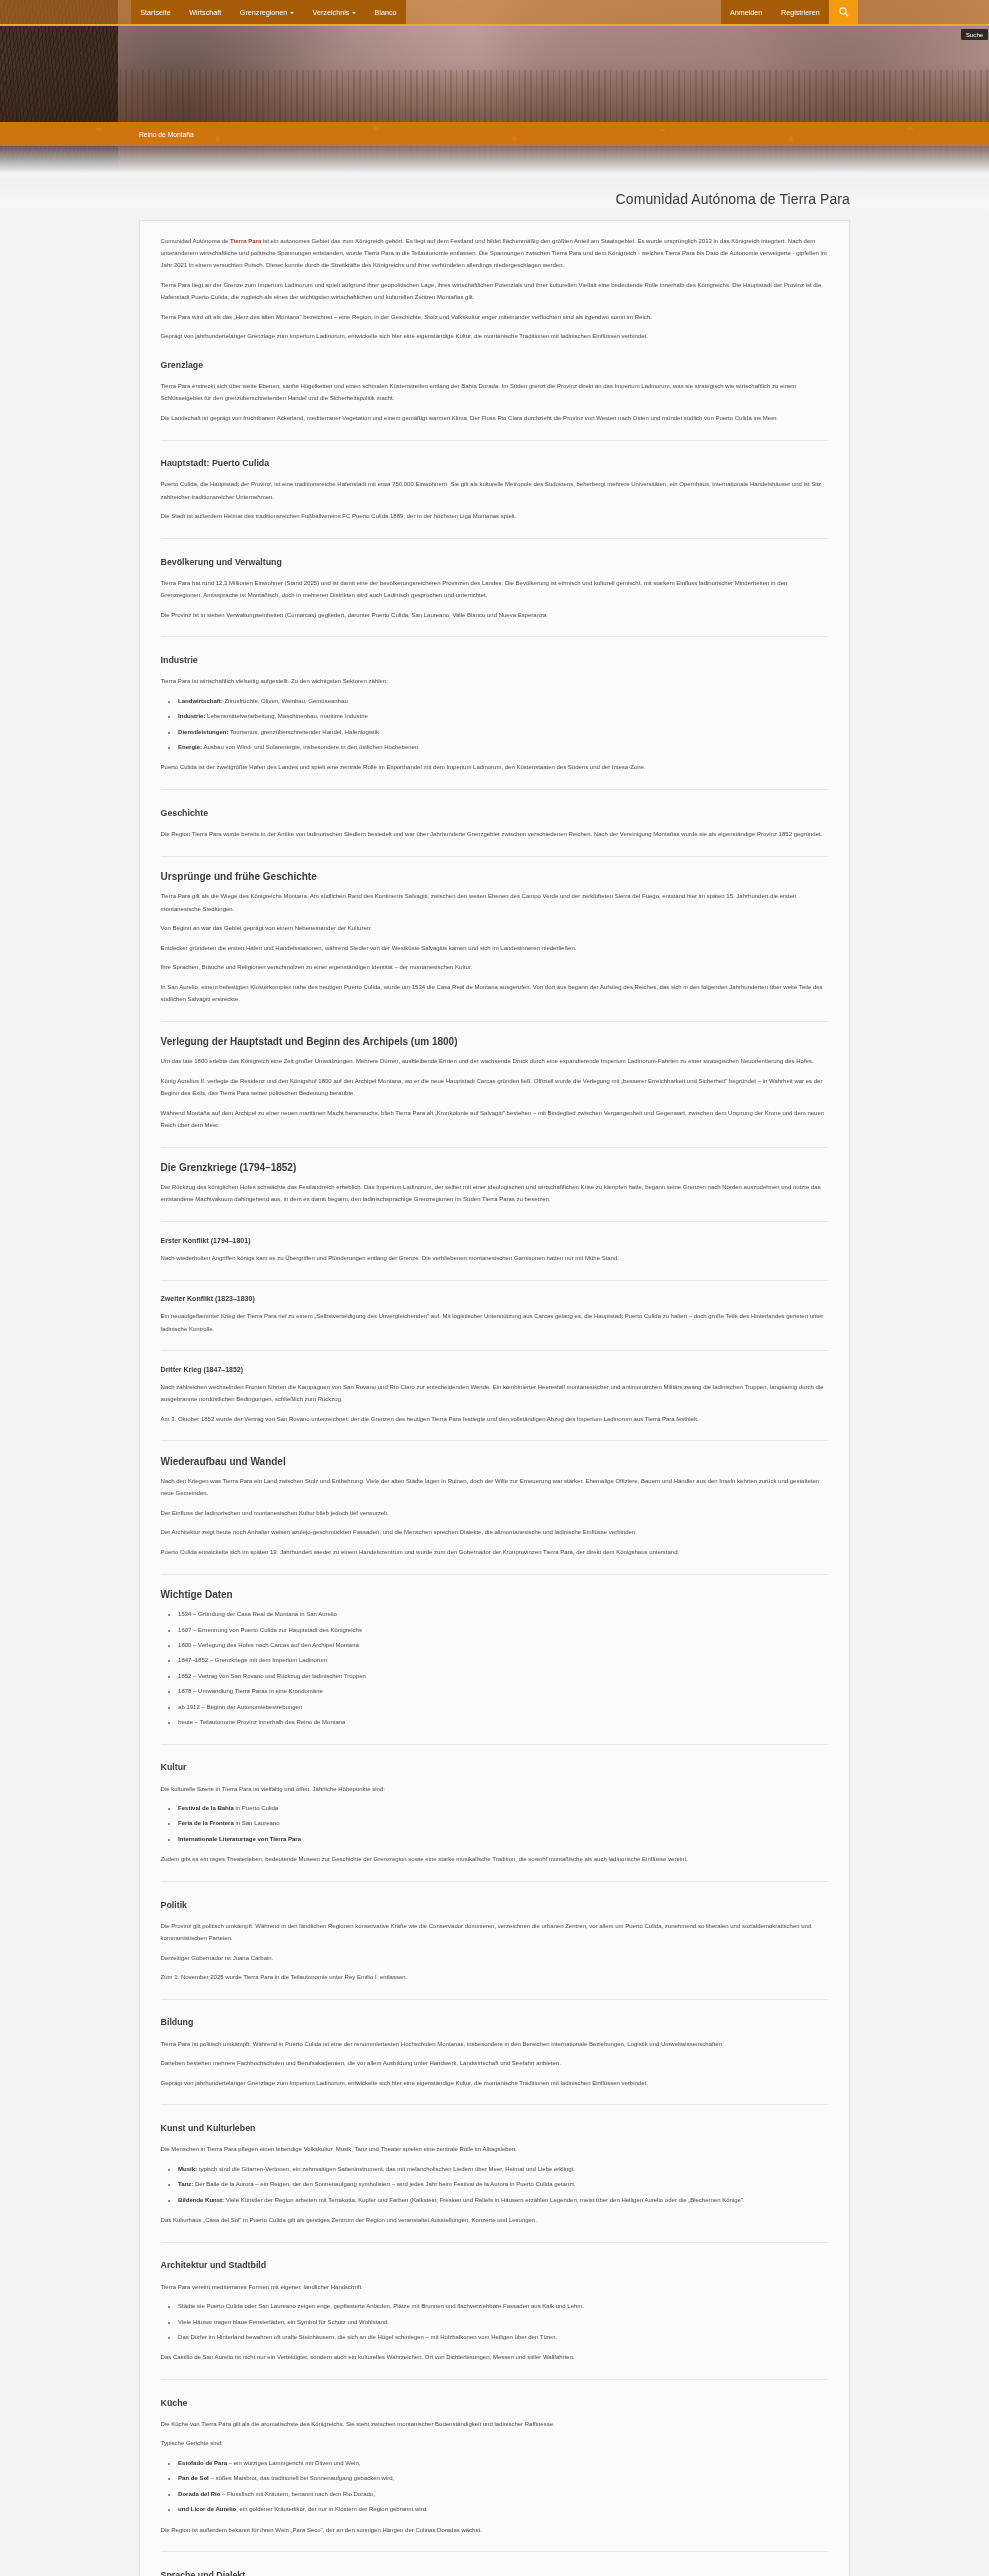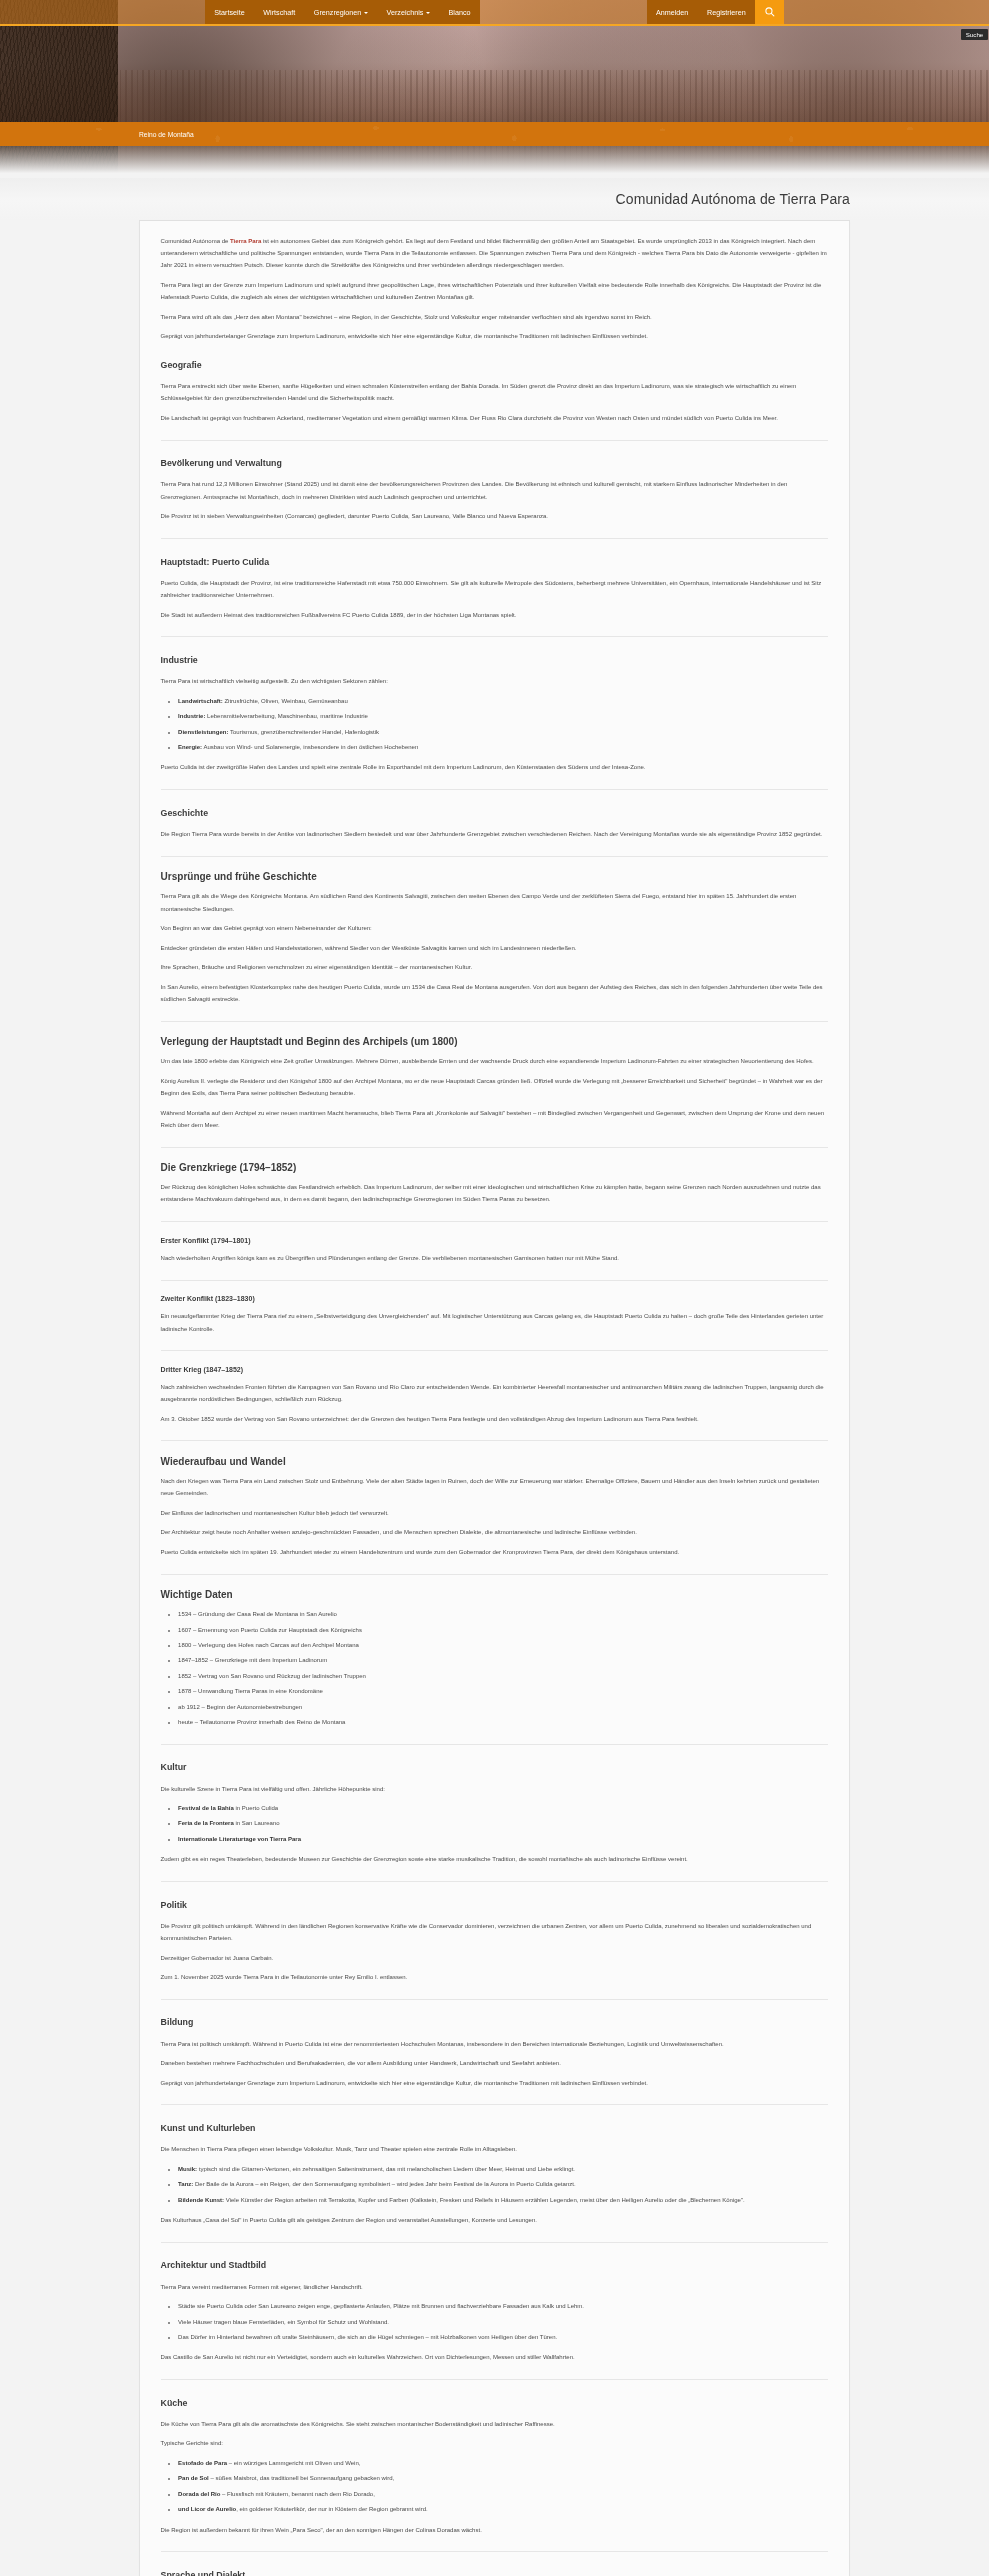--- a/index.html
+++ b/index.html
@@ -35,21 +35,21 @@
       repeating-linear-gradient(85deg, rgba(40,26,16,.55) 0 1px, rgba(40,26,16,0) 1px 3.6px),
       repeating-linear-gradient(-70deg, rgba(30,20,12,.4) 0 1px, rgba(30,20,12,0) 1px 4.6px),
       linear-gradient(to bottom, rgba(50,33,20,.85), rgba(40,26,16,.7));
   }
 
   .topbar {
     position:absolute; top:0; left:0; right:0; height:24px;
     background:rgba(207,122,30,.55);
     display:flex; align-items:stretch; z-index:6;
   }
-  .topbar-inner { width:579px; margin:0 auto; display:flex; align-items:stretch; justify-content:space-between; }
+  .topbar-inner { width:727px; margin:0 auto; display:flex; align-items:stretch; justify-content:space-between; }
   .nav-left, .nav-right { display:flex; align-items:stretch; background:#a65c06; }
   .nav-item {
     display:flex; align-items:center; gap:2.6px;
     padding:0 9.3px; color:#ffffff; font-size:7.2px; text-decoration:none;
     white-space:nowrap; cursor:pointer;
   }
   .caret { width:0;height:0;border-left:2.1px solid transparent;border-right:2.1px solid transparent;border-top:2.6px solid #ffffff; display:inline-block; margin-top:1px;}
   .search-btn {
     width:29px; background:#f59b10; display:flex; align-items:center; justify-content:center; cursor:pointer;
   }
@@ -184,35 +184,35 @@
   <div class="card">
 
     <div id="intro-slot">
         <p class="t">Comunidad Autónoma de <span class="hl">Tierra Para</span> ist ein autonomes Gebiet das zum Königreich gehört. Es liegt auf dem Festland und bildet flächenmäßig den größten Anteil am Staatsgebiet. Es wurde ursprünglich 2013 in das Königreich integriert. Nach dem unteranderem wirtschaftliche und politische Spannungen entstanden, wurde Tierra Para in die Teilautonomie entlassen. Die Spannungen zwischen Tierra Para und dem Königreich - welches Tierra Para bis Dato die Autonomie verweigerte - gipfelten im Jahr 2021 in einem versuchten Putsch. Dieser konnte durch die Streitkräfte des Königreichs und ihrer verbündeten allerdings niedergeschlagen werden.</p>
         <p class="t">Tierra Para liegt an der Grenze zum Imperium Ladinorum und spielt aufgrund ihrer geopolitischen Lage, ihres wirtschaftlichen Potenzials und ihrer kulturellen Vielfalt eine bedeutende Rolle innerhalb des Königreichs. Die Hauptstadt der Provinz ist die Hafenstadt Puerto Culida, die zugleich als eines der wichtigsten wirtschaftlichen und kulturellen Zentren Montañas gilt.</p>
         <p class="t">Tierra Para wird oft als das „Herz des alten Montana" bezeichnet – eine Region, in der Geschichte, Stolz und Volkskultur enger miteinander verflochten sind als irgendwo sonst im Reich.</p>
         <p class="t">Geprägt von jahrhundertelanger Grenzlage zum Imperium Ladinorum, entwickelte sich hier eine eigenständige Kultur, die montanische Traditionen mit ladinischen Einflüssen verbindet.</p>
       </div>
     <div id="sections-slot">
         <section>
-          <h2 class="sec">Geografie</h2>
+          <h2 class="sec">Grenzlage</h2>
           <p class="t">Tierra Para erstreckt sich über weite Ebenen, sanfte Hügelketten und einen schmalen Küstenstreifen entlang der Bahía Dorada. Im Süden grenzt die Provinz direkt an das Imperium Ladinorum, was sie strategisch wie wirtschaftlich zu einem Schlüsselgebiet für den grenzüberschreitenden Handel und die Sicherheitspolitik macht.</p>
           <p class="t">Die Landschaft ist geprägt von fruchtbarem Ackerland, mediterraner Vegetation und einem gemäßigt warmen Klima. Der Fluss Rio Clara durchzieht die Provinz von Westen nach Osten und mündet südlich von Puerto Culida ins Meer.</p>
+          <hr class="sep">
+        </section>
+        <section>
+          <h2 class="sec">Hauptstadt: Puerto Culida</h2>
+          <p class="t">Puerto Culida, die Hauptstadt der Provinz, ist eine traditionsreiche Hafenstadt mit etwa 750.000 Einwohnern. Sie gilt als kulturelle Metropole des Südostens, beherbergt mehrere Universitäten, ein Opernhaus, internationale Handelshäuser und ist Sitz zahlreicher traditionsreicher Unternehmen.</p>
+          <p class="t">Die Stadt ist außerdem Heimat des traditionsreichen Fußballvereins FC Puerto Culida 1889, der in der höchsten Liga Montanas spielt.</p>
           <hr class="sep">
         </section>
         <section>
           <h2 class="sec">Bevölkerung und Verwaltung</h2>
           <p class="t">Tierra Para hat rund 12,3 Millionen Einwohner (Stand 2025) und ist damit eine der bevölkerungsreicheren Provinzen des Landes. Die Bevölkerung ist ethnisch und kulturell gemischt, mit starkem Einfluss ladinorischer Minderheiten in den Grenzregionen. Amtssprache ist Montañisch, doch in mehreren Distrikten wird auch Ladinisch gesprochen und unterrichtet.</p>
           <p class="t">Die Provinz ist in sieben Verwaltungseinheiten (Comarcas) gegliedert, darunter Puerto Culida, San Laureano, Valle Blanco und Nueva Esperanza.</p>
-          <hr class="sep">
-        </section>
-        <section>
-          <h2 class="sec">Hauptstadt: Puerto Culida</h2>
-          <p class="t">Puerto Culida, die Hauptstadt der Provinz, ist eine traditionsreiche Hafenstadt mit etwa 750.000 Einwohnern. Sie gilt als kulturelle Metropole des Südostens, beherbergt mehrere Universitäten, ein Opernhaus, internationale Handelshäuser und ist Sitz zahlreicher traditionsreicher Unternehmen.</p>
-          <p class="t">Die Stadt ist außerdem Heimat des traditionsreichen Fußballvereins FC Puerto Culida 1889, der in der höchsten Liga Montanas spielt.</p>
           <hr class="sep">
         </section>
         <section>
           <h2 class="sec">Industrie</h2>
           <p class="t">Tierra Para ist wirtschaftlich vielseitig aufgestellt. Zu den wichtigsten Sektoren zählen:</p>
           <ul class="bullets">
             <li><strong>Landwirtschaft:</strong> Zitrusfrüchte, Oliven, Weinbau, Gemüseanbau</li>
             <li><strong>Industrie:</strong> Lebensmittelverarbeitung, Maschinenbau, maritime Industrie</li>
             <li><strong>Dienstleistungen:</strong> Tourismus, grenzüberschreitender Handel, Hafenlogistik</li>
             <li><strong>Energie:</strong> Ausbau von Wind- und Solarenergie, insbesondere in den östlichen Hochebenen</li>

